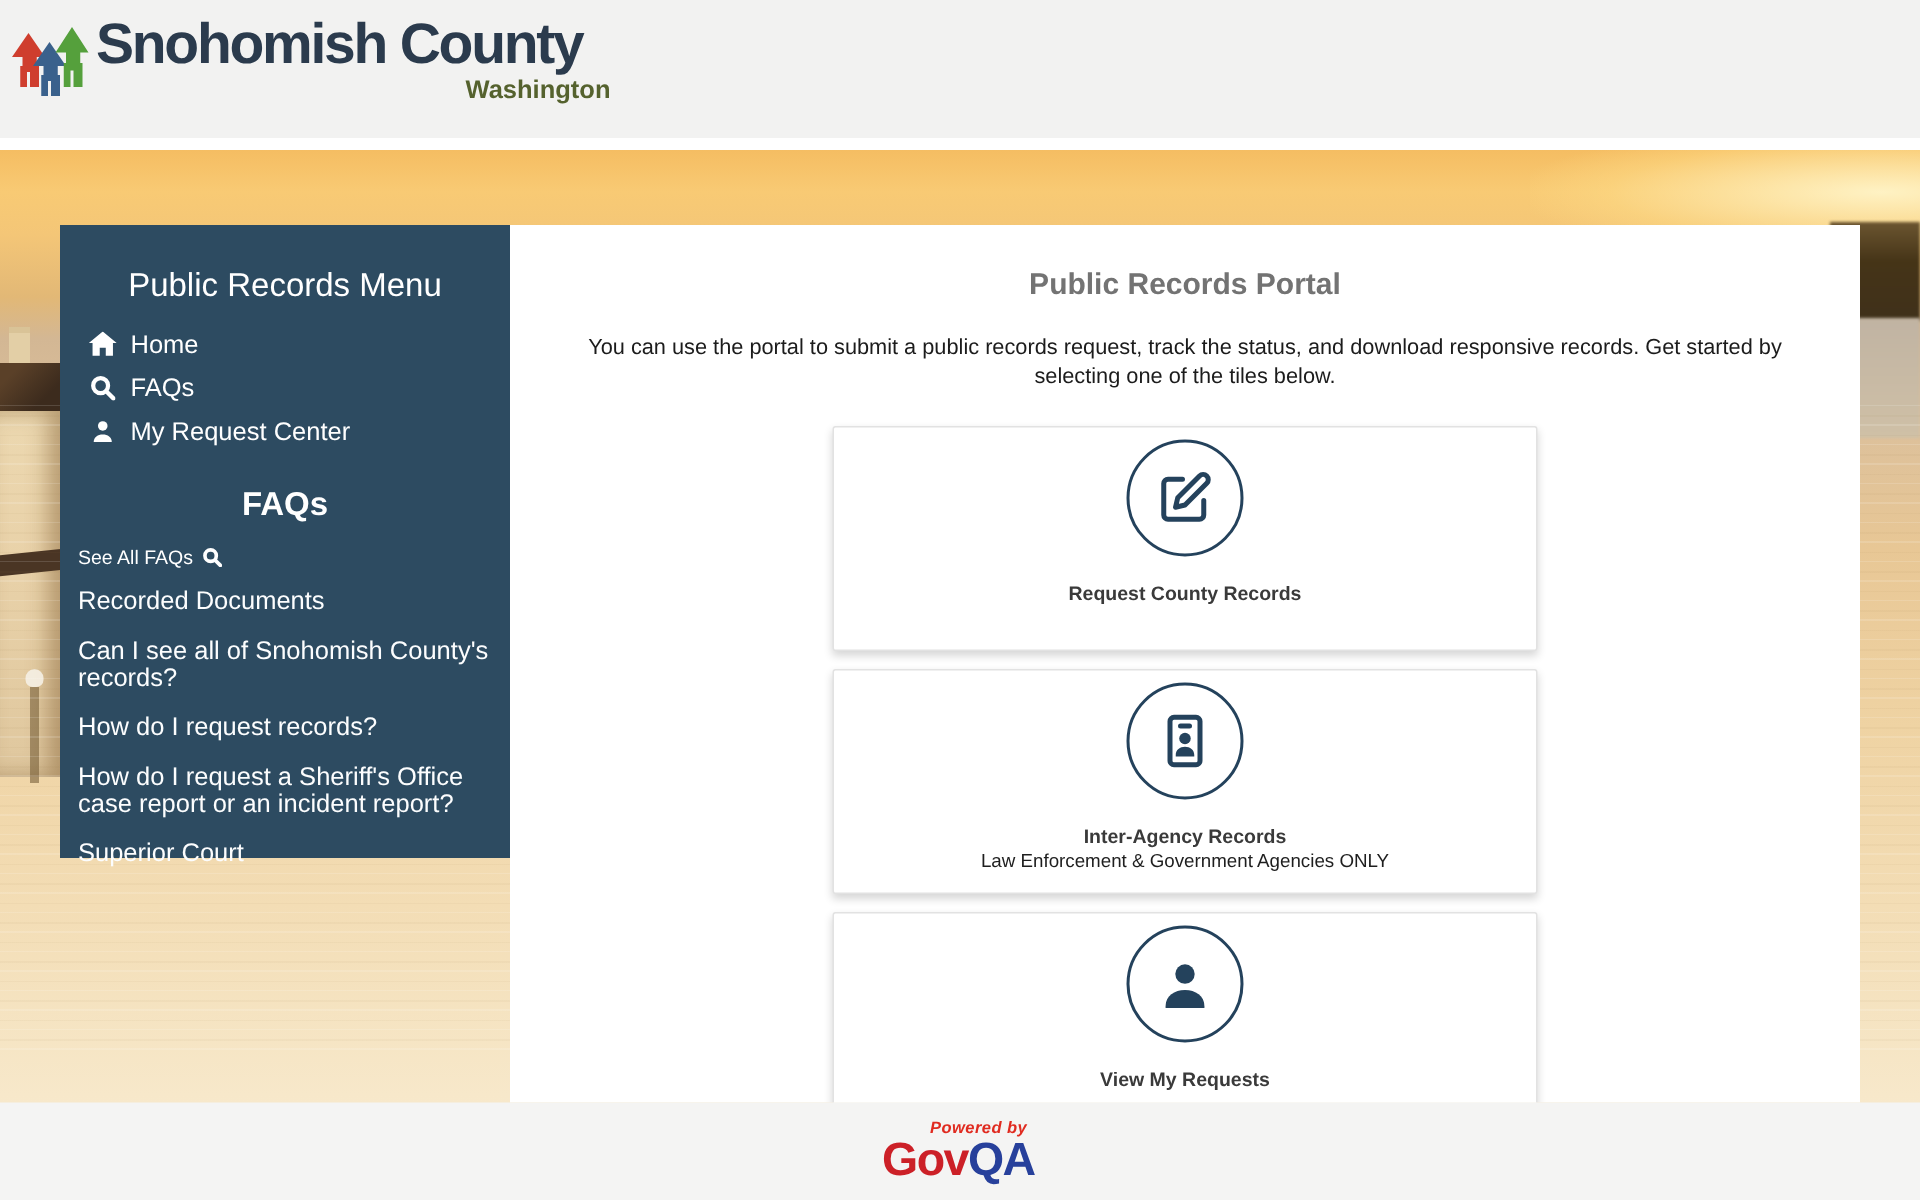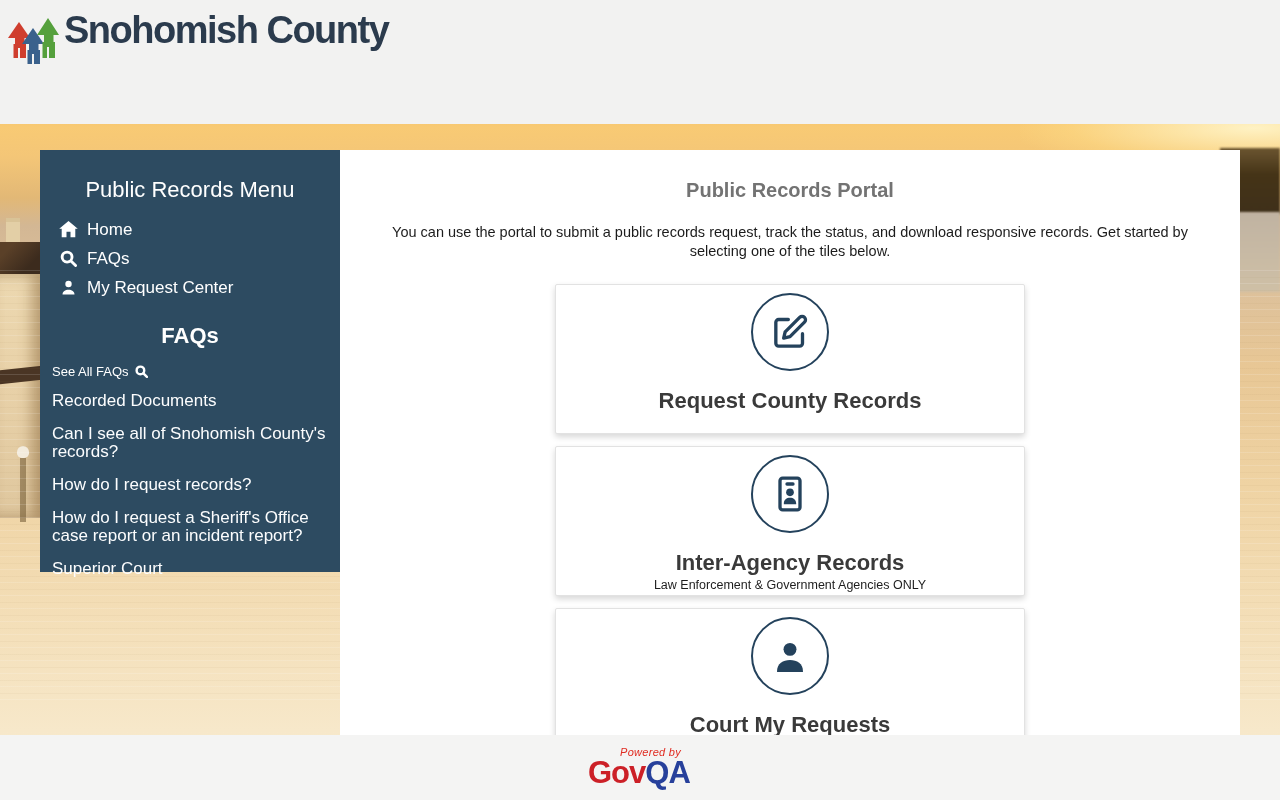--- a/index.html
+++ b/index.html
@@ -1,20 +1,20 @@
 <!DOCTYPE html>
 <html><head>
 <meta charset="utf-8">
 <style>
   * { margin:0; padding:0; box-sizing:border-box; }
   html,body { width:1280px; height:800px; overflow:hidden;
     font-family:"Liberation Sans","DejaVu Sans",sans-serif; background:#fff; }
 
   
-  .top-header { position:absolute; left:0; top:0; width:1280px; height:124px;
+  .top-header { position:absolute; left:0; top:0; width:1280px; height:92px;
     background:#f2f2f1; z-index:5; }
   .logo-link { position:absolute; left:6px; top:8px; display:flex; align-items:flex-start;
     text-decoration:none; cursor:pointer; }
   .logo-trees { width:56px; height:56px; margin-top:6px; }
   .logo-textblock { position:relative; margin-left:2px; width:345px; }
   .site-name { font-size:38px; font-weight:800; color:#2b3b4d; letter-spacing:-1.5px;
     line-height:44px; white-space:nowrap; }
   .site-sub { display:block; text-align:right; font-size:17px; font-weight:700;
     color:#55622e; margin-top:-2px; padding-right:2px; }
 
@@ -53,21 +53,21 @@
     background:#ffffff; z-index:2; overflow:hidden; }
   .page-title { margin-top:29px; text-align:center; font-size:20px; font-weight:700; color:#737373; }
   .page-intro { width:856px; margin:21px auto 0; text-align:center; font-size:14.5px;
     line-height:19px; color:#1c1c1c; }
   .tiles { margin-top:23px; display:flex; flex-direction:column; align-items:center; }
   .tile { width:470px; height:150px; background:#fff; border:1px solid #e2e2e2;
     border-radius:2px; box-shadow:0 3px 6px rgba(0,0,0,.16); margin-bottom:12px;
     display:flex; flex-direction:column; align-items:center; cursor:pointer; flex:none; }
   .tile-circle { width:78px; height:78px; border:2.5px solid #24425c; border-radius:50%;
     margin-top:8px; display:flex; align-items:center; justify-content:center; color:#24425c; }
-  .tile-label { margin-top:17px; font-size:22px; font-weight:700; color:#3a3a3a; }
+  .tile-label { margin-top:17px; font-size:13px; font-weight:700; color:#3a3a3a; }
   .tile-sub { margin-top:2px; font-size:12.5px; color:#1e1e1e; }
 
   
   .sidebar { position:absolute; left:40px; top:150px; width:300px; height:422px;
     background:#2d4b61; color:#fff; z-index:3; padding:10px 10px 0 10px; }
   .sidebar-title { text-align:center; font-size:22px; font-weight:400; margin-top:17px; }
   .menu { margin-top:12px; }
   .menu-item { display:flex; align-items:center; padding:4px 0 4px 8px; cursor:pointer;
     font-size:17px; line-height:21px; }
   .menu-item .mi-icon { width:20px; height:18px; margin-right:9px; flex:none; color:#fff;
@@ -77,21 +77,21 @@
     cursor:pointer; }
   .see-all .sa-icon { margin-left:6px; color:#fff; display:flex; }
   .faq-links { margin-top:13px; }
   .faq-link { font-size:17px; line-height:18px; color:#fcfdfe; margin:0 0 15px 2px;
     cursor:pointer; }
 
   
   .footer { position:absolute; left:0; top:735px; width:1280px; height:65px;
     background:#f4f4f3; z-index:4; }
   .govqa { position:absolute; left:588px; top:11px; cursor:pointer; }
-  .powered-by { display:block; font-size:11px; font-weight:400; font-style:italic;
+  .powered-by { display:block; font-size:11px; font-weight:700; font-style:italic;
     color:#e02b20; margin-left:32px; letter-spacing:.3px; }
   .govqa-word { font-size:31px; font-weight:800; letter-spacing:-1px; line-height:30px; }
   .gov { color:#cc2027; }
   .qa { color:#27409b; }
 </style>
 </head>
 <body>
 
 <div class="photo">
   <div class="glow"></div>
@@ -110,20 +110,21 @@
 
 <div class="top-header">
   <div class="logo-link">
     <svg class="logo-trees" viewBox="0 0 56 56">
       <path fill="#cf3e2e" d="M13 8 L24 24 H18.5 V30 H20 V44 H14 V34 H12 V44 H7.5 V30 H9 V24 H2 Z"></path>
       <path fill="#3a618c" d="M27 14 L38 30 H32.5 V36 H34 V50 H28 V40 H26 V50 H21.5 V36 H23 V30 H16 Z"></path>
       <path fill="#55a03c" d="M42 4 L53 21 H47.5 V28 H49 V44 H43 V33 H41 V44 H36.5 V28 H38 V21 H31 Z"></path>
     </svg>
     <div class="logo-textblock">
       <span class="site-name">Snohomish County</span>
+      <span class="site-sub">Washington</span>
     </div>
   </div>
 </div>
 
 <div class="main-panel">
   <div class="page-title">Public Records Portal</div>
   <div class="page-intro">You can use the portal to submit a public records request, track the status, and download responsive records. Get started by selecting one of the tiles below.</div>
 
   <div class="tiles">
 
@@ -150,21 +151,21 @@
       <div class="tile-sub">Law Enforcement &amp; Government Agencies ONLY</div>
     </div>
 
     <div class="tile">
       <div class="tile-circle">
         <svg width="42" height="42" viewBox="0 0 24 24" fill="currentColor">
           <circle cx="12" cy="8.2" r="3.7"></circle>
           <path d="M4.6 20.5 c0-4 3.4-6.2 7.4-6.2 s7.4 2.2 7.4 6.2 v0.6 H4.6 z"></path>
         </svg>
       </div>
-      <div class="tile-label">Court My Requests</div>
+      <div class="tile-label">View My Requests</div>
     </div>
 
   </div>
 </div>
 
 <div class="sidebar">
   <div class="sidebar-title">Public Records Menu</div>
 
   <div class="menu">
     <div class="menu-item">

